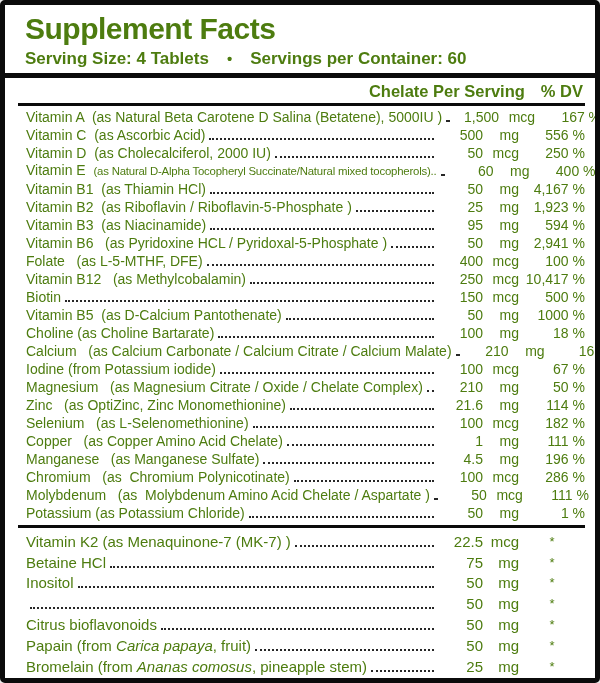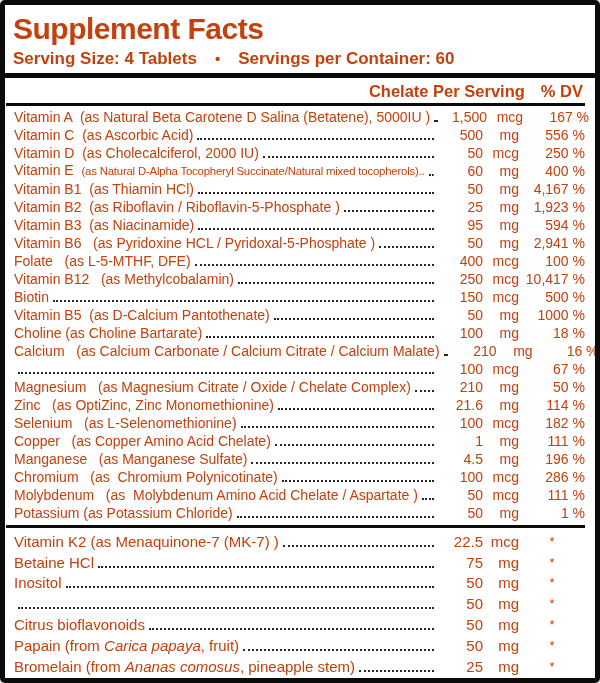--- a/index.html
+++ b/index.html
@@ -3,22 +3,22 @@
 <meta charset="utf-8">
 <style>
   html,body { margin:0; padding:0; background:#e8e8e8; }
   * { box-sizing:border-box; }
   .label {
     width:600px; height:683px;
     background:#ffffff;
     border:5px solid #0b0b0b;
     border-radius:5px;
     font-family:"Liberation Sans","DejaVu Sans",sans-serif;
-    color:#c2410c;
-    padding:5px 10px 4px 0;
+    color:#4d7c0f;
+    padding:5px 10px 4px 12px;
     overflow:hidden;
   }
   .title {
     font-size:30px; font-weight:bold; letter-spacing:-0.5px;
     margin:2px 0 0 8px; line-height:34px;
   }
   .serving-line {
     font-size:17px; margin:2px 0 0 8px; line-height:21px;
     display:flex; align-items:baseline; gap:10px;font-weight:bold;
   }
@@ -185,20 +185,21 @@
 
   <div class="row">
     <span class="nm"><span>Calcium   (as Calcium Carbonate / Calcium Citrate / Calcium Malate)</span></span>
     <span class="leader"></span>
     <span class="amt">210</span>
     <span class="unit">mg</span>
     <span class="dv">16 %</span>
   </div>
 
   <div class="row">
+    <span class="nm"><span>Iodine (from Potassium iodide)</span></span>
     <span class="leader"></span>
     <span class="amt">100</span>
     <span class="unit">mcg</span>
     <span class="dv">67 %</span>
   </div>
 
   <div class="row">
     <span class="nm"><span>Magnesium   (as Magnesium Citrate / Oxide / Chelate Complex)</span></span>
     <span class="leader"></span>
     <span class="amt">210</span>

